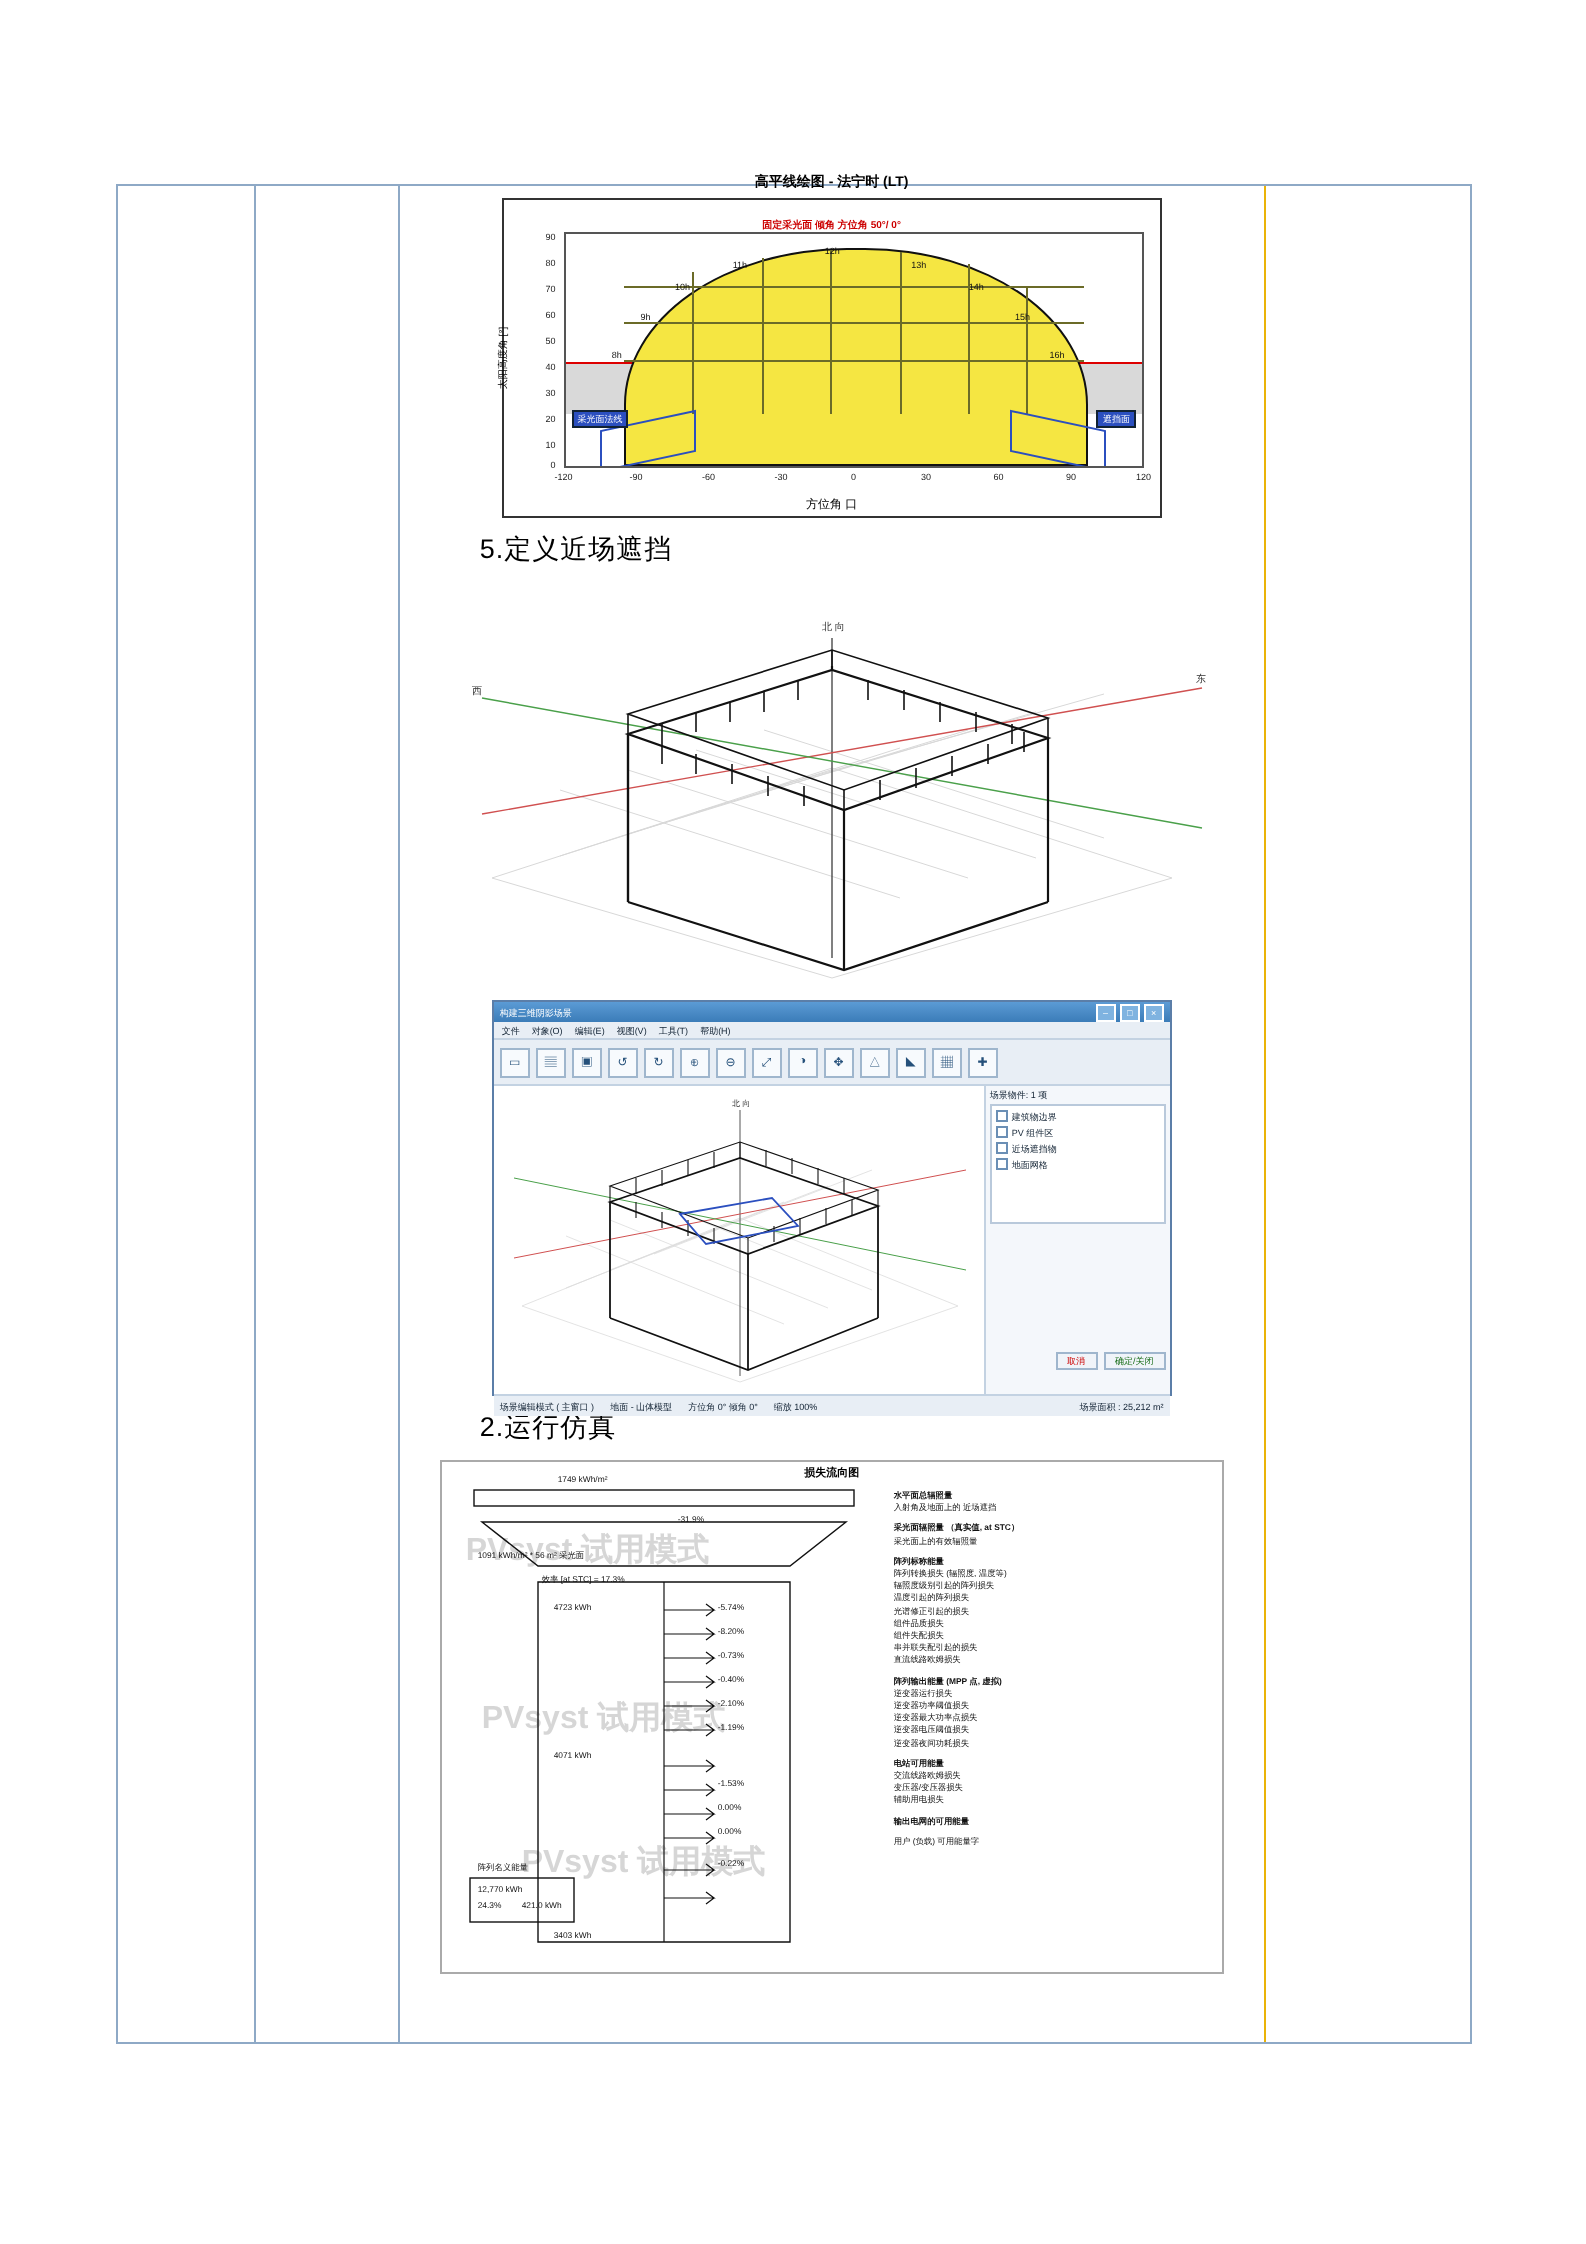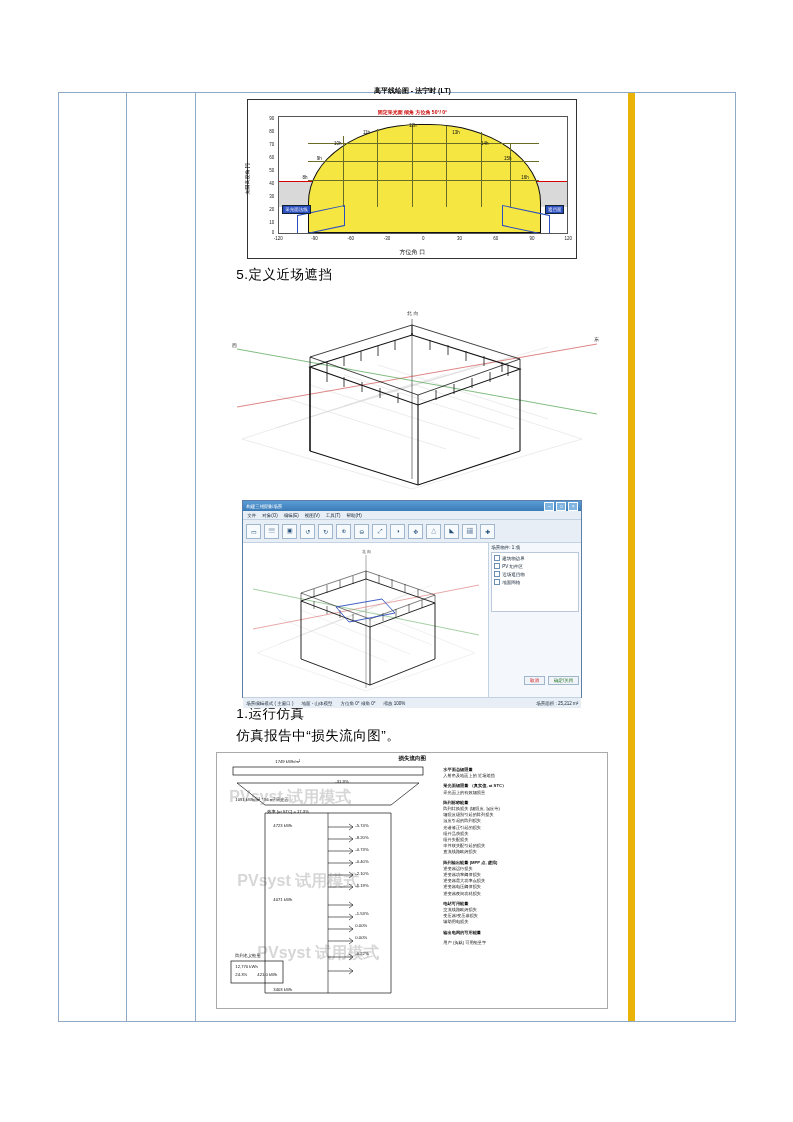--- a/index.html
+++ b/index.html
@@ -3,21 +3,21 @@
 <meta charset="utf-8">
 <style>
   html,body{margin:0;padding:0;background:#fff;}
   body{width:793px;height:1122px;font-family:"Liberation Sans",sans-serif;color:#000;}
   .page{position:relative;width:793px;height:1122px;box-sizing:border-box;}
 
   
   .doc-table{position:absolute;left:58px;top:92px;width:678px;height:930px;border:1px solid #8ea9c6;box-sizing:border-box;display:flex;}
   .col-a{width:72px;border-right:1px solid #8ea9c6;box-sizing:border-box;}
   .col-b{width:74px;border-right:1px solid #8ea9c6;box-sizing:border-box;}
-  .col-main{flex:1;border-right:7px solid #eab308;box-sizing:border-box;position:relative;padding:0 6px;}
+  .col-main{flex:1;border-right:1px solid #eab308;box-sizing:border-box;position:relative;padding:0 6px;}
   .col-d{width:106px;box-sizing:border-box;}
 
   .step-label{font-size:13.5px;line-height:20px;margin:6px 0 2px 34px;letter-spacing:.5px;}
   .note-line{font-size:13.5px;line-height:20px;margin:0 0 4px 34px;letter-spacing:.5px;}
 
   
   .sunpath{position:relative;width:330px;height:160px;margin:6px auto 2px auto;background:#fff;border:1px solid #333;box-sizing:border-box;}
   .sp-title{position:absolute;top:-14px;left:0;width:100%;text-align:center;font-size:7px;font-weight:bold;}
   .sp-sub{position:absolute;top:9px;left:0;width:100%;text-align:center;font-size:5px;color:#c00;font-weight:bold;}
   .sp-plot{position:absolute;left:30px;top:16px;right:8px;bottom:24px;border:1px solid #555;background:#fff;overflow:hidden;}
@@ -314,22 +314,21 @@
         </div>
         <div class="app-foot">
           <span>场景编辑模式 ( 主窗口 )</span>
           <span>地面 - 山体模型</span>
           <span>方位角 0° 倾角 0°</span>
           <span>缩放 100%</span>
           <span style="margin-left:auto">场景面积 : 25,212 m²</span>
         </div>
       </div>
 
-      <div class="step-label">1.运行仿真</div>
-      <div class="note-line">仿真报告中“损失流向图”。</div>
+      <div class="step-label">2.运行仿真</div>
 
       <div class="loss">
         <div class="loss-title">损失流向图</div>
 
         <div class="wm" style="left:12px;top:34px">PVsyst 试用模式</div>
         <div class="wm" style="left:20px;top:118px">PVsyst 试用模式</div>
         <div class="wm" style="left:40px;top:190px">PVsyst 试用模式</div>
 
         <div class="loss-left">
           <svg width="215" height="238" viewBox="0 0 215 238">

